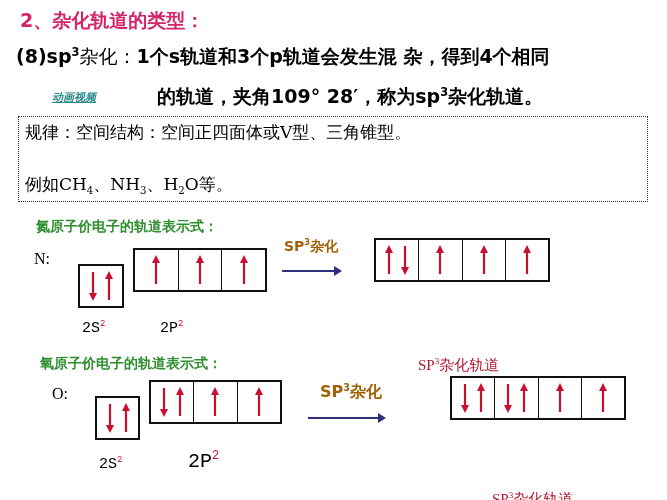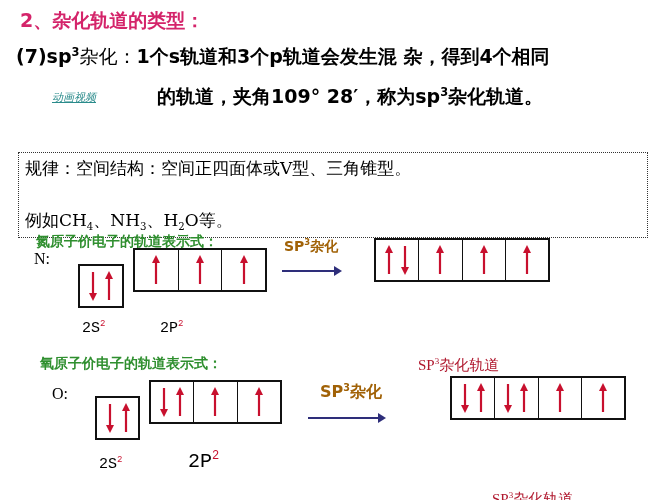--- a/index.html
+++ b/index.html
@@ -10,26 +10,26 @@
   .abs { position: absolute; white-space: nowrap; }
   .title {
     left: 20px; top: 8px; font-size: 19px; font-weight: bold; color: #d4246a;
   }
   .line1 { left: 16px; top: 44px; font-size: 19px; font-weight: bold; }
   .line1 .cn, .line2 .cn { font-weight: normal; }
   sup { font-size: 60%; vertical-align: super; line-height: 0; }
   sub { font-size: 60%; vertical-align: sub; line-height: 0; }
   .line2 { left: 157px; top: 84px; font-size: 19px; font-weight: bold; }
   .anim-link {
-    left: 52px; top: 90px; font-size: 11px; color: #2a8b8b; font-weight: normal;
+    left: 52px; top: 90px; font-size: 11px; color: #2a8b8b; font-weight: bold;
     text-decoration: underline; font-style: italic; cursor: pointer;
   }
   .rulebox {
     left: 18px; top: 116px; width: 630px; height: 86px;
-    border: 1.5px dotted #333; box-sizing: border-box; margin-top: 36px;
+    border: 1.5px dotted #333; box-sizing: border-box;
   }
   .rule-line {
     position: absolute; left: 6px; font-family: "DejaVu Serif", "Liberation Serif", serif;
     font-size: 17px; white-space: nowrap;
   }
   .green-label {
     font-size: 14px; color: #2f8f2f; font-weight: bold;
   }
   .atom-label { font-family: "Liberation Serif", "DejaVu Serif", serif; font-size: 16px; }
   .box {
@@ -54,37 +54,37 @@
     content: ""; position: absolute; right: -2px; top: -4px;
     border-left: 8px solid #2e2e7a; border-top: 5px solid transparent; border-bottom: 5px solid transparent;
   }
 </style>
 </head>
 <body>
 
 <div class="abs title">2、杂化轨道的类型：</div>
 
 <div class="abs line1">
-  <span>(7)sp</span><sup>3</sup><span class="cn">杂化：</span><span>1个s轨道和3个p轨道会发生混 杂，得到4个相同</span>
+  <span>(8)sp</span><sup>3</sup><span class="cn">杂化：</span><span>1个s轨道和3个p轨道会发生混 杂，得到4个相同</span>
 </div>
 
 <div class="abs anim-link">动画视频</div>
 
 <div class="abs line2">
   <span>的轨道，夹角109°  28′，称为sp</span><sup>3</sup><span>杂化轨道。</span>
 </div>
 
 <div class="abs rulebox">
   <div class="rule-line" style="top:4px;">规律：空间结构：空间正四面体或V型、三角锥型。</div>
   <div class="rule-line" style="top:56px;">
     <span>例如CH</span><sub>4</sub><span>、NH</span><sub>3</sub><span>、H</span><sub>2</sub><span>O等。</span>
   </div>
 </div>
 
-<div class="abs green-label" style="left:36px; top:218px;margin-top:15px;">氮原子价电子的轨道表示式：</div>
+<div class="abs green-label" style="left:36px; top:218px;">氮原子价电子的轨道表示式：</div>
 <div class="abs atom-label" style="left:34px; top:250px;">N:</div>
 
 <div class="box" style="left:78px; top:264px; width:46px; height:44px;">
     <div class="cell">
       <svg class="arrow-down" viewBox="0 0 10 30">
         <line x1="5" y1="1" x2="5" y2="24" stroke="#c8102e" stroke-width="2.2"></line>
         <polygon points="5,30 1,22 9,22" fill="#c8102e"></polygon>
       </svg>
       <svg class="arrow-up" viewBox="0 0 10 30">
         <line x1="5" y1="6" x2="5" y2="29" stroke="#c8102e" stroke-width="2.2"></line>

